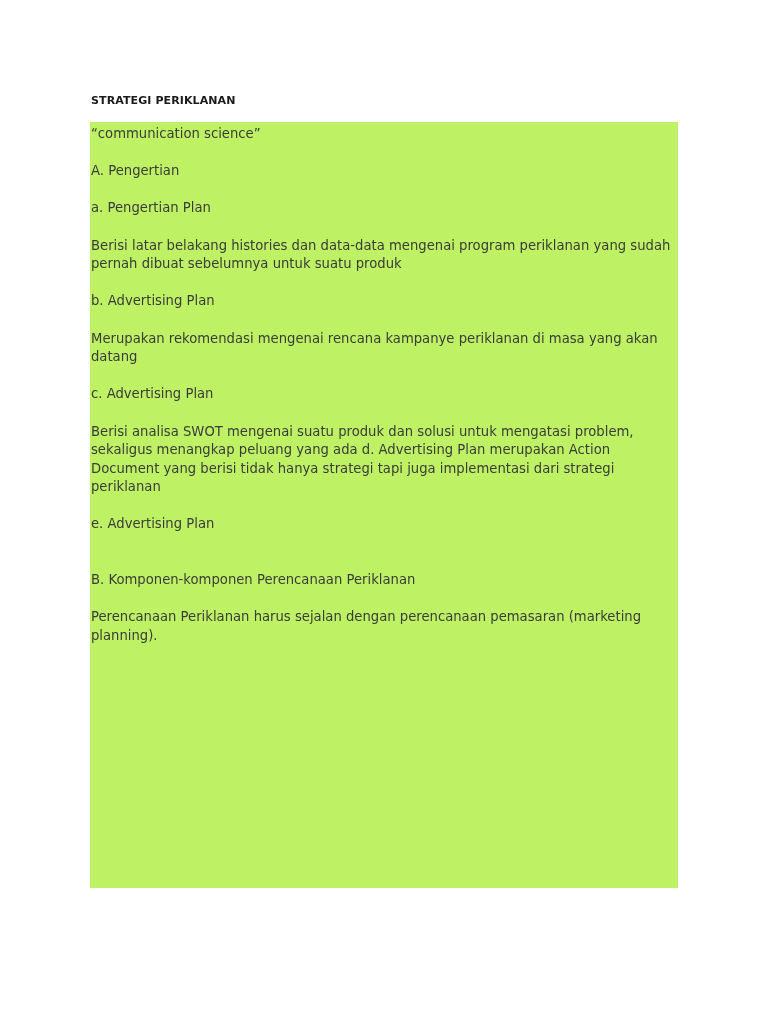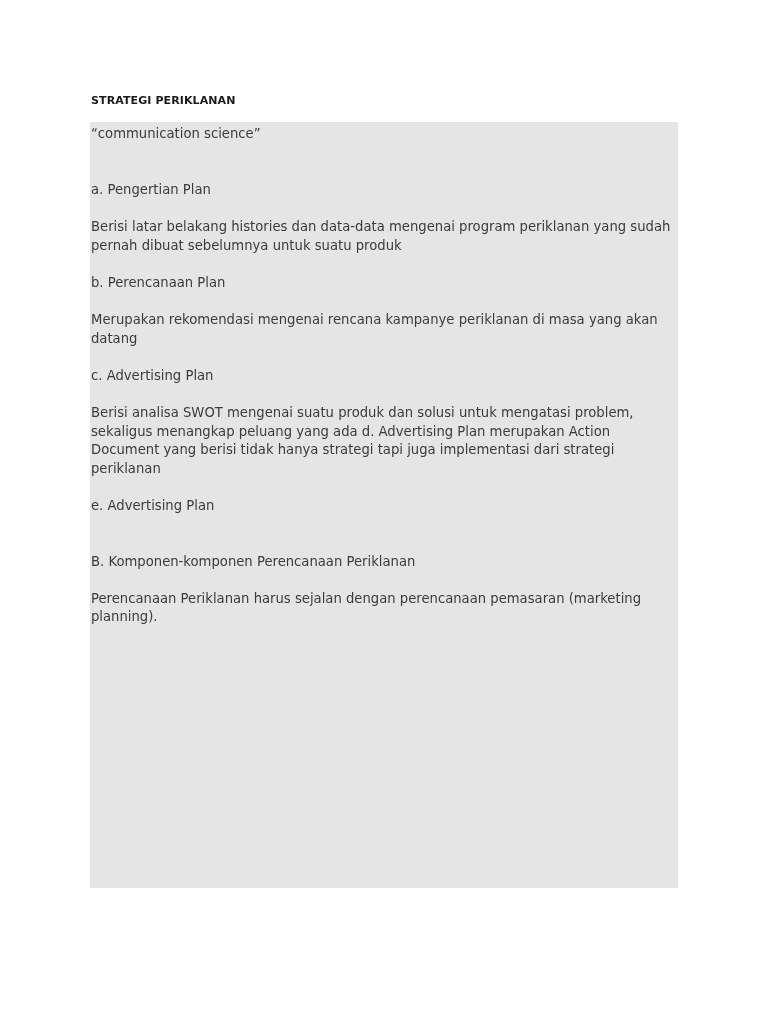--- a/index.html
+++ b/index.html
@@ -4,43 +4,44 @@
   <style>
     html, body { margin: 0; padding: 0; background: #ffffff; }
     body { width: 768px; height: 1024px; position: relative; overflow: hidden; }
     .page-title {
       position: absolute; left: 91px; top: 94px;
       font-family: "DejaVu Sans", sans-serif;
       font-weight: bold; font-size: 11px; color: #1a1a1a; letter-spacing: 0.1px;
     }
     .content-box {
       position: absolute; left: 90px; top: 122px; width: 588px; height: 766px;
-      background: #e5e5e5;
+      background: #bef264;
       font-family: "DejaVu Sans", sans-serif;
       font-size: 13.2px; color: #3b3b3b; line-height: 18.6px;
       box-sizing: border-box; padding: 3px 0 0 1px;
     }
     .para { margin: 0; white-space: pre-line; }
     .gap { height: 18.6px; }
   </style>
 </head>
 <body>
 
 <div class="page-title">STRATEGI PERIKLANAN</div>
 
 <div class="content-box">
   <p class="para">“communication science”</p>
   <div class="gap"></div>
+  <p class="para">A. Pengertian</p>
   <div class="gap"></div>
   <p class="para">a. Pengertian Plan</p>
   <div class="gap"></div>
   <p class="para">Berisi latar belakang histories dan data-data mengenai program periklanan yang sudah
 pernah dibuat sebelumnya untuk suatu produk</p>
   <div class="gap"></div>
-  <p class="para">b. Perencanaan Plan</p>
+  <p class="para">b. Advertising Plan</p>
   <div class="gap"></div>
   <p class="para">Merupakan rekomendasi mengenai rencana kampanye periklanan di masa yang akan
 datang</p>
   <div class="gap"></div>
   <p class="para">c. Advertising Plan</p>
   <div class="gap"></div>
   <p class="para">Berisi analisa SWOT mengenai suatu produk dan solusi untuk mengatasi problem,
 sekaligus menangkap peluang yang ada d. Advertising Plan merupakan Action
 Document yang berisi tidak hanya strategi tapi juga implementasi dari strategi
 periklanan</p>

